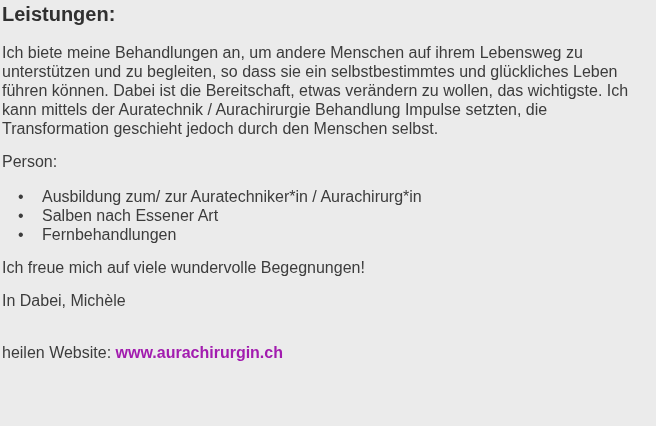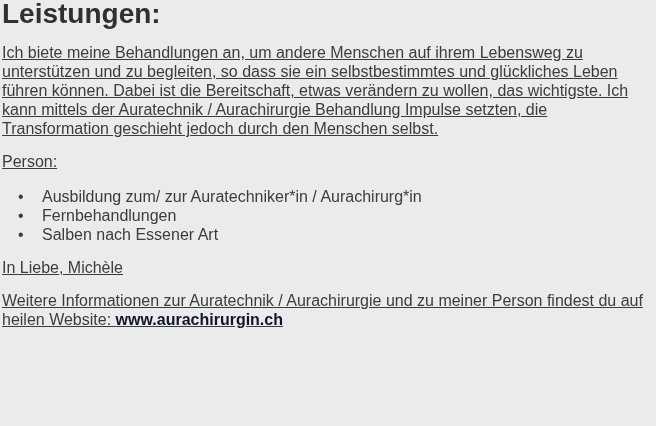--- a/index.html
+++ b/index.html
@@ -13,29 +13,28 @@
     background: #ebebeb;
     color: #3c3c3c;
     font-family: "Liberation Sans", "DejaVu Sans", sans-serif;
     font-size: 16px;
     line-height: 19px;
   }
   .content {
     padding: 3px 4px 0 2px;
   }
   h1.page-title {
-    font-size: 28px;
+    font-size: 20px;
     line-height: 22px;
     font-weight: bold;
     color: #303030;
     margin: 0 0 18px 0;
   }
   p.para {
     margin: 0 0 14px 0;
-    text-decoration: underline;
   }
   .pre-lines {
     white-space: pre;
   }
   ul.offer-list {
     list-style: none;
     margin: 16px 0 14px 0;
     padding: 0 0 0 16px;
   }
   ul.offer-list li {
@@ -44,21 +43,21 @@
   }
   .bullet {
     display: inline-block;
     width: 24px;
     color: #3c3c3c;
   }
   .signature {
     margin: 0 0 19px 0;
   }
   a.site-link {
-    color: #0f172a;
+    color: #a21caf;
     font-weight: bold;
     text-decoration: none;
     cursor: pointer;
   }
 </style>
 </head>
 <body>
 
 <div class="content">
 
@@ -68,22 +67,23 @@
 unterstützen und zu begleiten, so dass sie ein selbstbestimmtes und glückliches Leben
 führen können. Dabei ist die Bereitschaft, etwas verändern zu wollen, das wichtigste. Ich
 kann mittels der Auratechnik / Aurachirurgie Behandlung Impulse setzten, die
 Transformation geschieht jedoch durch den Menschen selbst.</p>
 
 
   <p class="para">Person:</p>
 
   <ul class="offer-list">
     <li><span class="bullet">•</span><span>Ausbildung zum/ zur Auratechniker*in / Aurachirurg*in</span></li>
+    <li><span class="bullet">•</span><span>Salben nach Essener Art</span></li>
     <li><span class="bullet">•</span><span>Fernbehandlungen</span></li>
-    <li><span class="bullet">•</span><span>Salben nach Essener Art</span></li>
   </ul>
 
+  <p class="para">Ich freue mich auf viele wundervolle Begegnungen!</p>
 
-  <p class="para signature">In Liebe, Michèle</p>
+  <p class="para signature">In Dabei, Michèle</p>
 
-  <p class="para"><span>Weitere Informationen zur Auratechnik / Aurachirurgie und zu meiner Person findest du auf</span><br><span>heilen Website: </span><a class="site-link">www.aurachirurgin.ch</a></p>
+  <p class="para"><br><span>heilen Website: </span><a class="site-link">www.aurachirurgin.ch</a></p>
 
 </div>
 
 </body></html>

